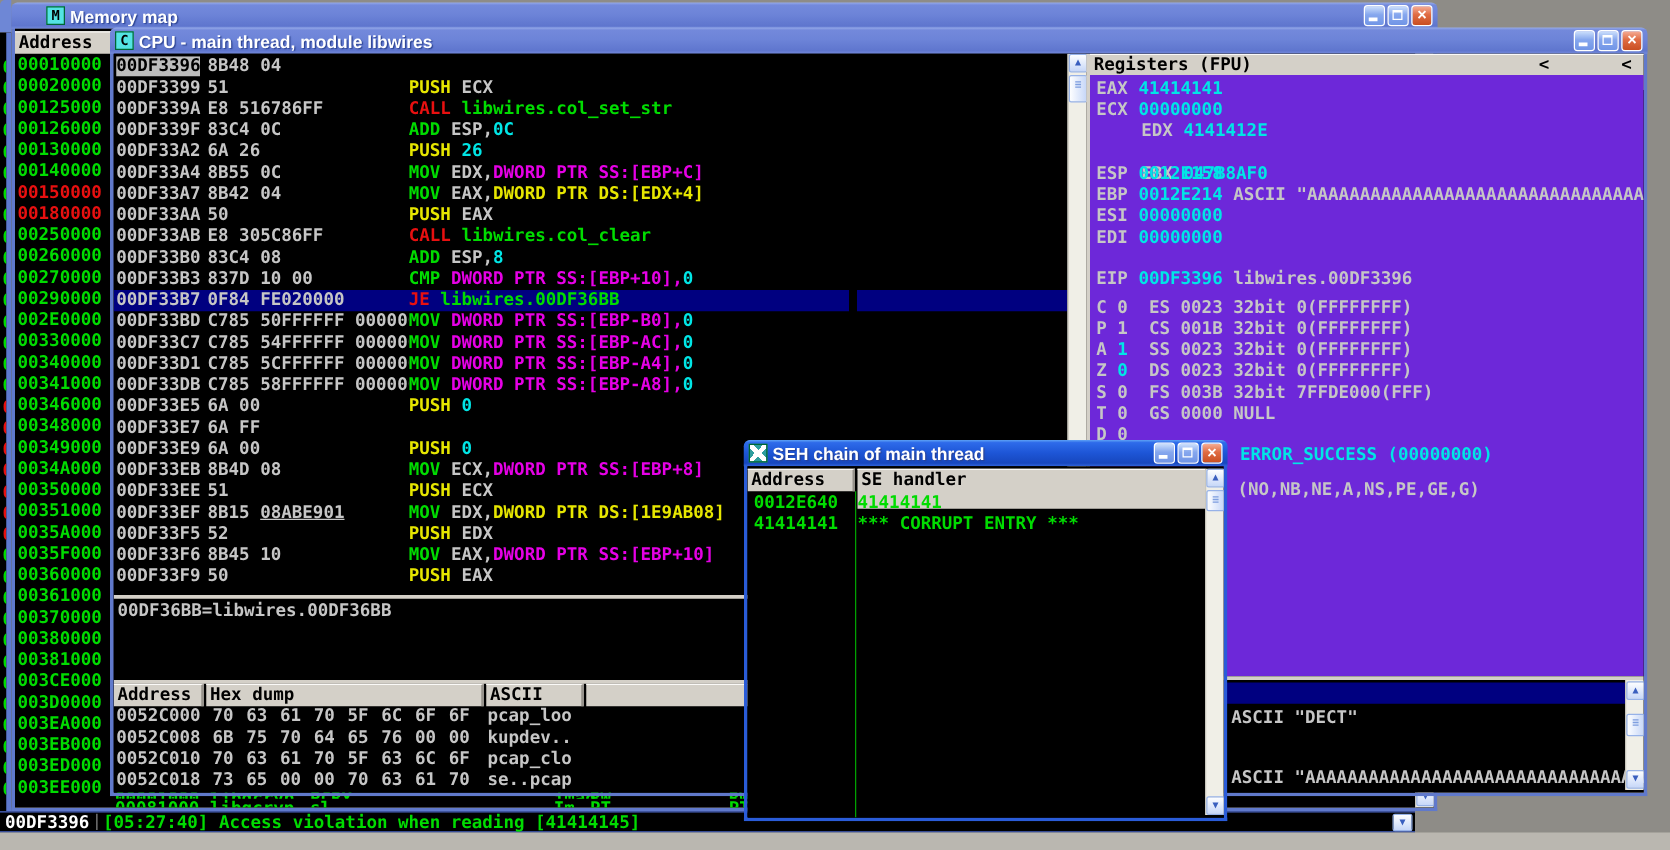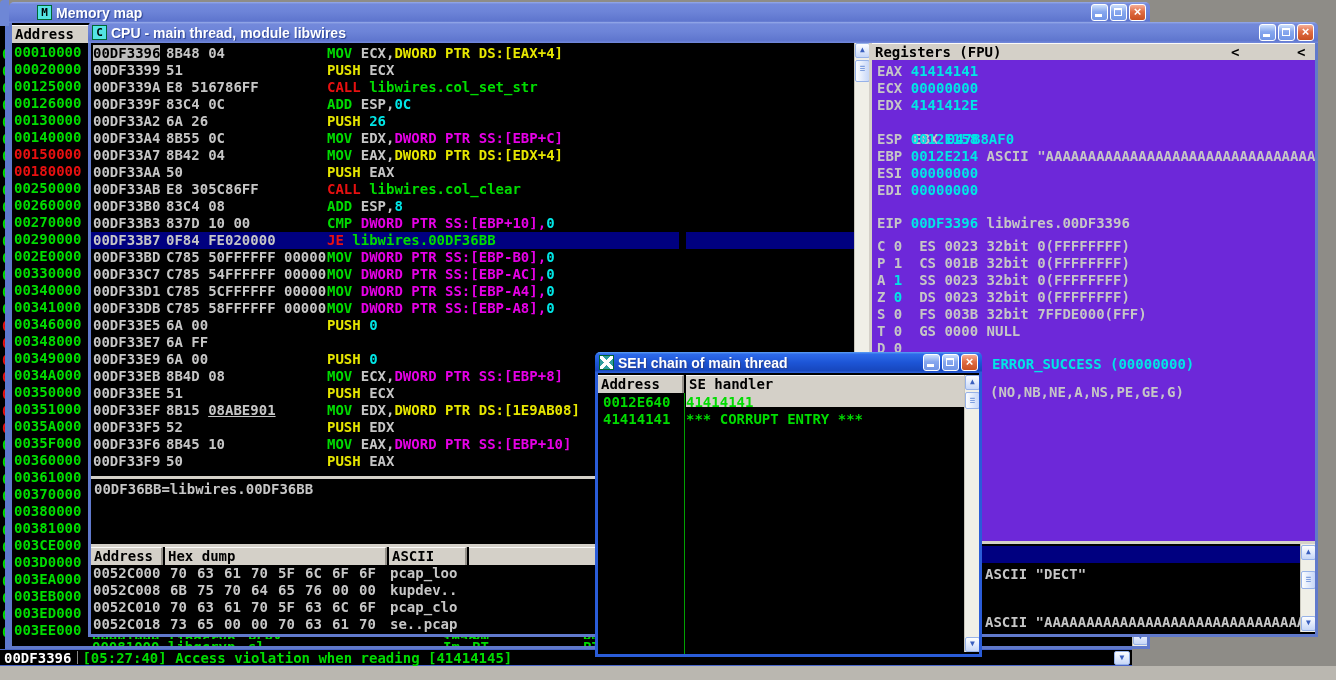--- a/index.html
+++ b/index.html
@@ -182,21 +182,21 @@
     <span class="tb-title">CPU - main thread, module libwires</span>
     <span class="btns">
       <span class="xpbtn minb"></span>
       <span class="xpbtn maxb"></span>
       <span class="xpbtn close">×</span>
     </span>
   </div>
   <div class="abs" style="left:0;top:21px;right:0;bottom:0;background:#000;overflow:hidden">
 
     <div id="dis-rows" class="abs" style="left:0;top:0;width:763px;height:433px;background:#000;padding-top:2px;box-sizing:border-box;overflow:hidden">
-        <div class="drow"><div class="d-addr"><span class="addrhl">00DF3396</span></div><div class="d-bytes"><span class="c-s">8B48 04</span></div><div class="d-ins"><span class="c-g">MOV </span><span class="c-s">ECX,</span><span class="c-y">DWORD PTR DS:[EAX+4]</span></div></div>
+        <div class="drow"><div class="d-addr"><span class="addrhl">00DF3396</span></div><div class="d-bytes"><span class="c-s">8B48 04</span></div></div>
         <div class="drow"><div class="d-addr"><span class="c-s">00DF3399</span></div><div class="d-bytes"><span class="c-s">51</span></div><div class="d-ins"><span class="c-y">PUSH </span><span class="c-s">ECX</span></div></div>
         <div class="drow"><div class="d-addr"><span class="c-s">00DF339A</span></div><div class="d-bytes"><span class="c-s">E8 516786FF</span></div><div class="d-ins"><span class="c-r">CALL </span><span class="c-g">libwires.col_set_str</span></div></div>
         <div class="drow"><div class="d-addr"><span class="c-s">00DF339F</span></div><div class="d-bytes"><span class="c-s">83C4 0C</span></div><div class="d-ins"><span class="c-g">ADD </span><span class="c-s">ESP,</span><span class="c-c">0C</span></div></div>
         <div class="drow"><div class="d-addr"><span class="c-s">00DF33A2</span></div><div class="d-bytes"><span class="c-s">6A 26</span></div><div class="d-ins"><span class="c-y">PUSH </span><span class="c-c">26</span></div></div>
         <div class="drow"><div class="d-addr"><span class="c-s">00DF33A4</span></div><div class="d-bytes"><span class="c-s">8B55 0C</span></div><div class="d-ins"><span class="c-g">MOV </span><span class="c-s">EDX,</span><span class="c-m">DWORD PTR SS:[EBP+C]</span></div></div>
         <div class="drow"><div class="d-addr"><span class="c-s">00DF33A7</span></div><div class="d-bytes"><span class="c-s">8B42 04</span></div><div class="d-ins"><span class="c-g">MOV </span><span class="c-s">EAX,</span><span class="c-y">DWORD PTR DS:[EDX+4]</span></div></div>
         <div class="drow"><div class="d-addr"><span class="c-s">00DF33AA</span></div><div class="d-bytes"><span class="c-s">50</span></div><div class="d-ins"><span class="c-y">PUSH </span><span class="c-s">EAX</span></div></div>
         <div class="drow"><div class="d-addr"><span class="c-s">00DF33AB</span></div><div class="d-bytes"><span class="c-s">E8 305C86FF</span></div><div class="d-ins"><span class="c-r">CALL </span><span class="c-g">libwires.col_clear</span></div></div>
         <div class="drow"><div class="d-addr"><span class="c-s">00DF33B0</span></div><div class="d-bytes"><span class="c-s">83C4 08</span></div><div class="d-ins"><span class="c-g">ADD </span><span class="c-s">ESP,</span><span class="c-c">8</span></div></div>
         <div class="drow"><div class="d-addr"><span class="c-s">00DF33B3</span></div><div class="d-bytes"><span class="c-s">837D 10 00</span></div><div class="d-ins"><span class="c-g">CMP </span><span class="c-m">DWORD PTR SS:[EBP+10],</span><span class="c-c">0</span></div></div>
@@ -246,21 +246,21 @@
 
     <div class="abs" style="left:781px;top:0;width:443px;height:498px">
       <div class="ghead abs" style="left:0;top:0;right:0;height:29px;border-right:none;display:flex">
         <span style="flex:1">Registers (FPU)</span>
         <span style="width:66px">&lt;</span>
         <span style="width:18px">&lt;</span>
       </div>
       <div id="reg-content" class="abs" style="left:0;top:17px;right:0;bottom:0;background:#6d28d9;overflow:hidden">
           <div class="rline" style="top: 3px;"><span class="c-s">EAX </span><span class="c-c">41414141</span></div>
           <div class="rline" style="top: 20px;"><span class="c-s">ECX </span><span class="c-c">00000000</span></div>
-          <div class="rline" style="top: 37px;"><span class="c-s">EDX </span><span class="c-c">4141412E</span></div>
+          <div class="rline" style="top: 37px; margin-left: 36px;"><span class="c-s">EDX </span><span class="c-c">4141412E</span></div>
           <div class="rline" style="top: 71px; margin-left: 36px;"><span class="c-s">EBX </span><span class="c-c">047B8AF0</span></div>
           <div class="rline" style="top: 71px;"><span class="c-s">ESP </span><span class="c-c">0012E158</span></div>
           <div class="rline" style="top: 88px;"><span class="c-s">EBP </span><span class="c-c">0012E214</span><span class="c-s"> ASCII "AAAAAAAAAAAAAAAAAAAAAAAAAAAAAAAAAAAAAAAA</span></div>
           <div class="rline" style="top: 105px;"><span class="c-s">ESI </span><span class="c-c">00000000</span></div>
           <div class="rline" style="top: 122px;"><span class="c-s">EDI </span><span class="c-c">00000000</span></div>
           <div class="rline" style="top: 155px;"><span class="c-s">EIP </span><span class="c-c">00DF3396</span><span class="c-s"> libwires.00DF3396</span></div>
           <div class="rline" style="top: 178px;"><span class="c-s">C 0  ES 0023 32bit 0(FFFFFFFF)</span></div>
           <div class="rline" style="top: 195px;"><span class="c-s">P 1  CS 001B 32bit 0(FFFFFFFF)</span></div>
           <div class="rline" style="top: 212px;"><span class="c-s">A </span><span class="c-c">1</span><span class="c-s">  SS 0023 32bit 0(FFFFFFFF)</span></div>
           <div class="rline" style="top: 229px;"><span class="c-s">Z </span><span class="c-c">0</span><span class="c-s">  DS 0023 32bit 0(FFFFFFFF)</span></div>

